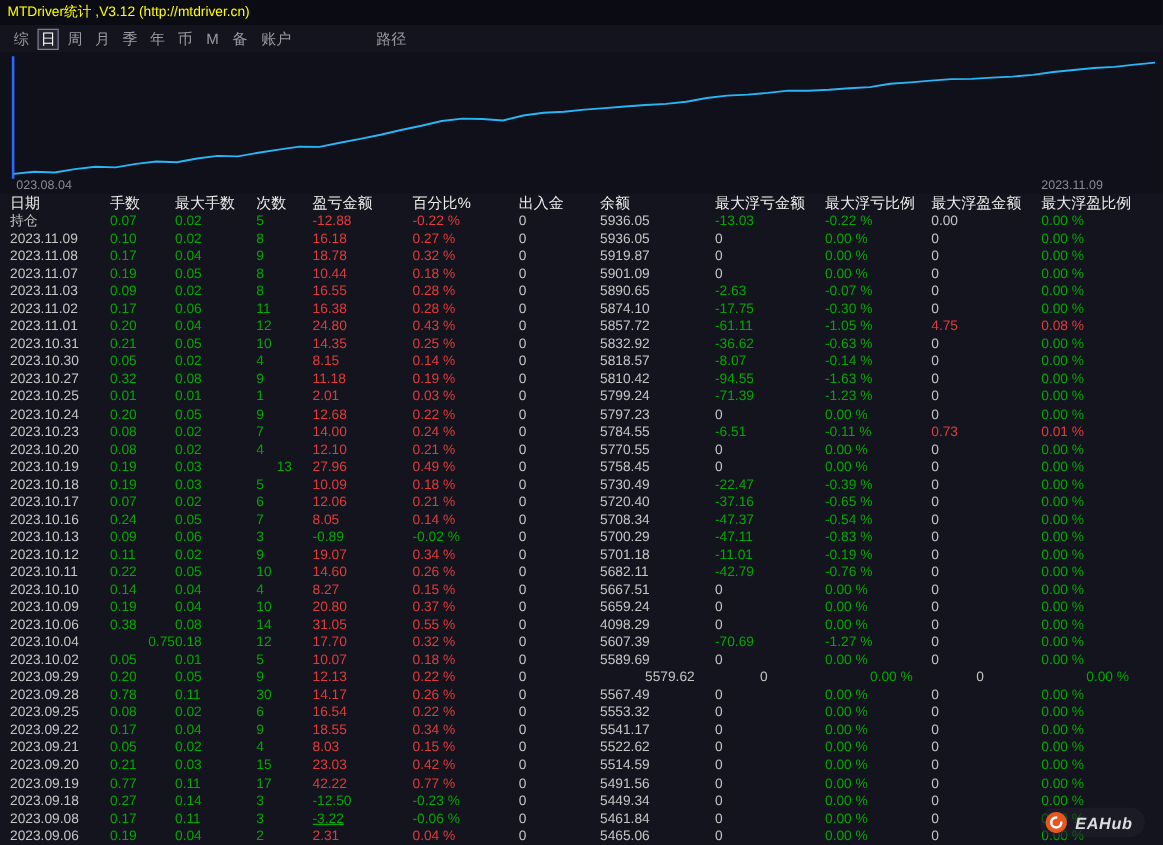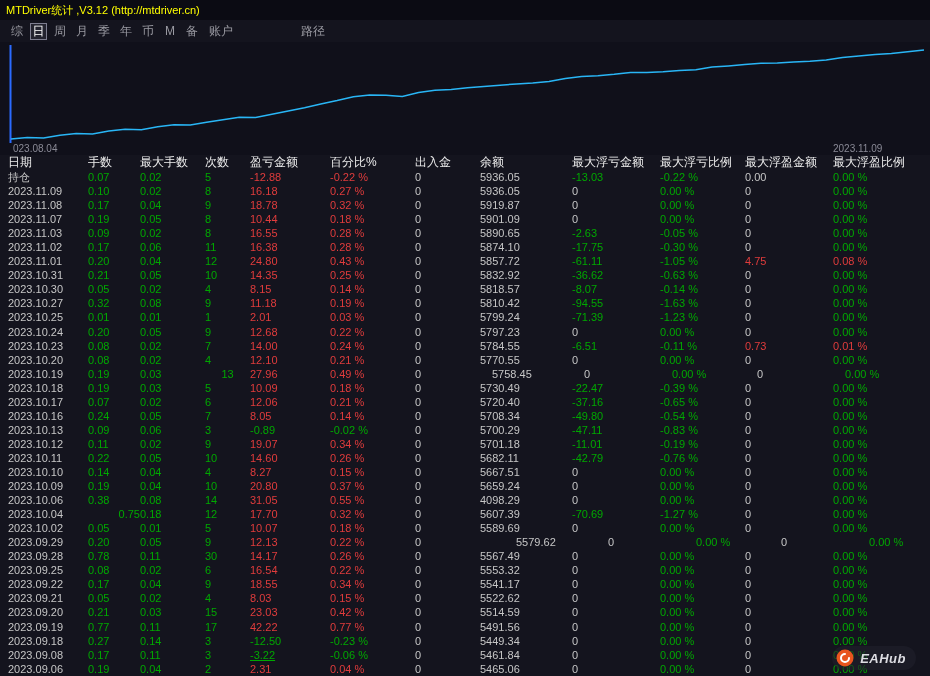--- a/index.html
+++ b/index.html
@@ -170,21 +170,21 @@
         <div class="trow">
           <span class="cell gray" style="width: 80px;">2023.11.03</span>
           <span class="cell green" style="width: 52px;">0.09</span>
           <span class="cell green" style="width: 65px;">0.02</span>
           <span class="cell green" style="width: 45px;">8</span>
           <span class="cell red" style="width: 80px;">16.55</span>
           <span class="cell red" style="width: 85px;">0.28 %</span>
           <span class="cell gray" style="width: 65px;">0</span>
           <span class="cell gray" style="width: 92px;">5890.65</span>
           <span class="cell green" style="width: 88px;">-2.63</span>
-          <span class="cell green" style="width: 85px;">-0.05 %</span>
+          <span class="cell green" style="width: 85px;">-0.07 %</span>
           <span class="cell gray" style="width: 88px;">0</span>
           <span class="cell green" style="width: 89px;">0.00 %</span>
         </div>
         <div class="trow">
           <span class="cell gray" style="width: 80px;">2023.11.02</span>
           <span class="cell green" style="width: 52px;">0.17</span>
           <span class="cell green" style="width: 65px;">0.06</span>
           <span class="cell green" style="width: 45px;">11</span>
           <span class="cell red" style="width: 80px;">16.38</span>
           <span class="cell red" style="width: 85px;">0.28 %</span>
@@ -308,21 +308,21 @@
           <span class="cell green" style="width: 89px;">0.00 %</span>
         </div>
         <div class="trow">
           <span class="cell gray" style="width: 80px;">2023.10.19</span>
           <span class="cell green" style="width: 52px;">0.19</span>
           <span class="cell green" style="width: 65px;">0.03</span>
           <span class="cell green" style="width: 45px; text-align: center;">13</span>
           <span class="cell red" style="width: 80px;">27.96</span>
           <span class="cell red" style="width: 85px;">0.49 %</span>
           <span class="cell gray" style="width: 65px;">0</span>
-          <span class="cell gray" style="width: 92px; margin-left: 12px;">5758.45</span>
+          <span class="cell gray" style="width: 92px;">5758.45</span>
           <span class="cell gray" style="width: 88px;">0</span>
           <span class="cell green" style="width: 85px;">0.00 %</span>
           <span class="cell gray" style="width: 88px;">0</span>
           <span class="cell green" style="width: 89px;">0.00 %</span>
         </div>
         <div class="trow">
           <span class="cell gray" style="width: 80px;">2023.10.18</span>
           <span class="cell green" style="width: 52px;">0.19</span>
           <span class="cell green" style="width: 65px;">0.03</span>
           <span class="cell green" style="width: 45px;">5</span>
@@ -351,21 +351,21 @@
         </div>
         <div class="trow">
           <span class="cell gray" style="width: 80px;">2023.10.16</span>
           <span class="cell green" style="width: 52px;">0.24</span>
           <span class="cell green" style="width: 65px;">0.05</span>
           <span class="cell green" style="width: 45px;">7</span>
           <span class="cell red" style="width: 80px;">8.05</span>
           <span class="cell red" style="width: 85px;">0.14 %</span>
           <span class="cell gray" style="width: 65px;">0</span>
           <span class="cell gray" style="width: 92px;">5708.34</span>
-          <span class="cell green" style="width: 88px;">-49.80</span>
+          <span class="cell green" style="width: 88px;">-47.37</span>
           <span class="cell green" style="width: 85px;">-0.54 %</span>
           <span class="cell gray" style="width: 88px;">0</span>
           <span class="cell green" style="width: 89px;">0.00 %</span>
         </div>
         <div class="trow">
           <span class="cell gray" style="width: 80px;">2023.10.13</span>
           <span class="cell green" style="width: 52px;">0.09</span>
           <span class="cell green" style="width: 65px;">0.06</span>
           <span class="cell green" style="width: 45px;">3</span>
           <span class="cell green" style="width: 80px;">-0.89</span>

